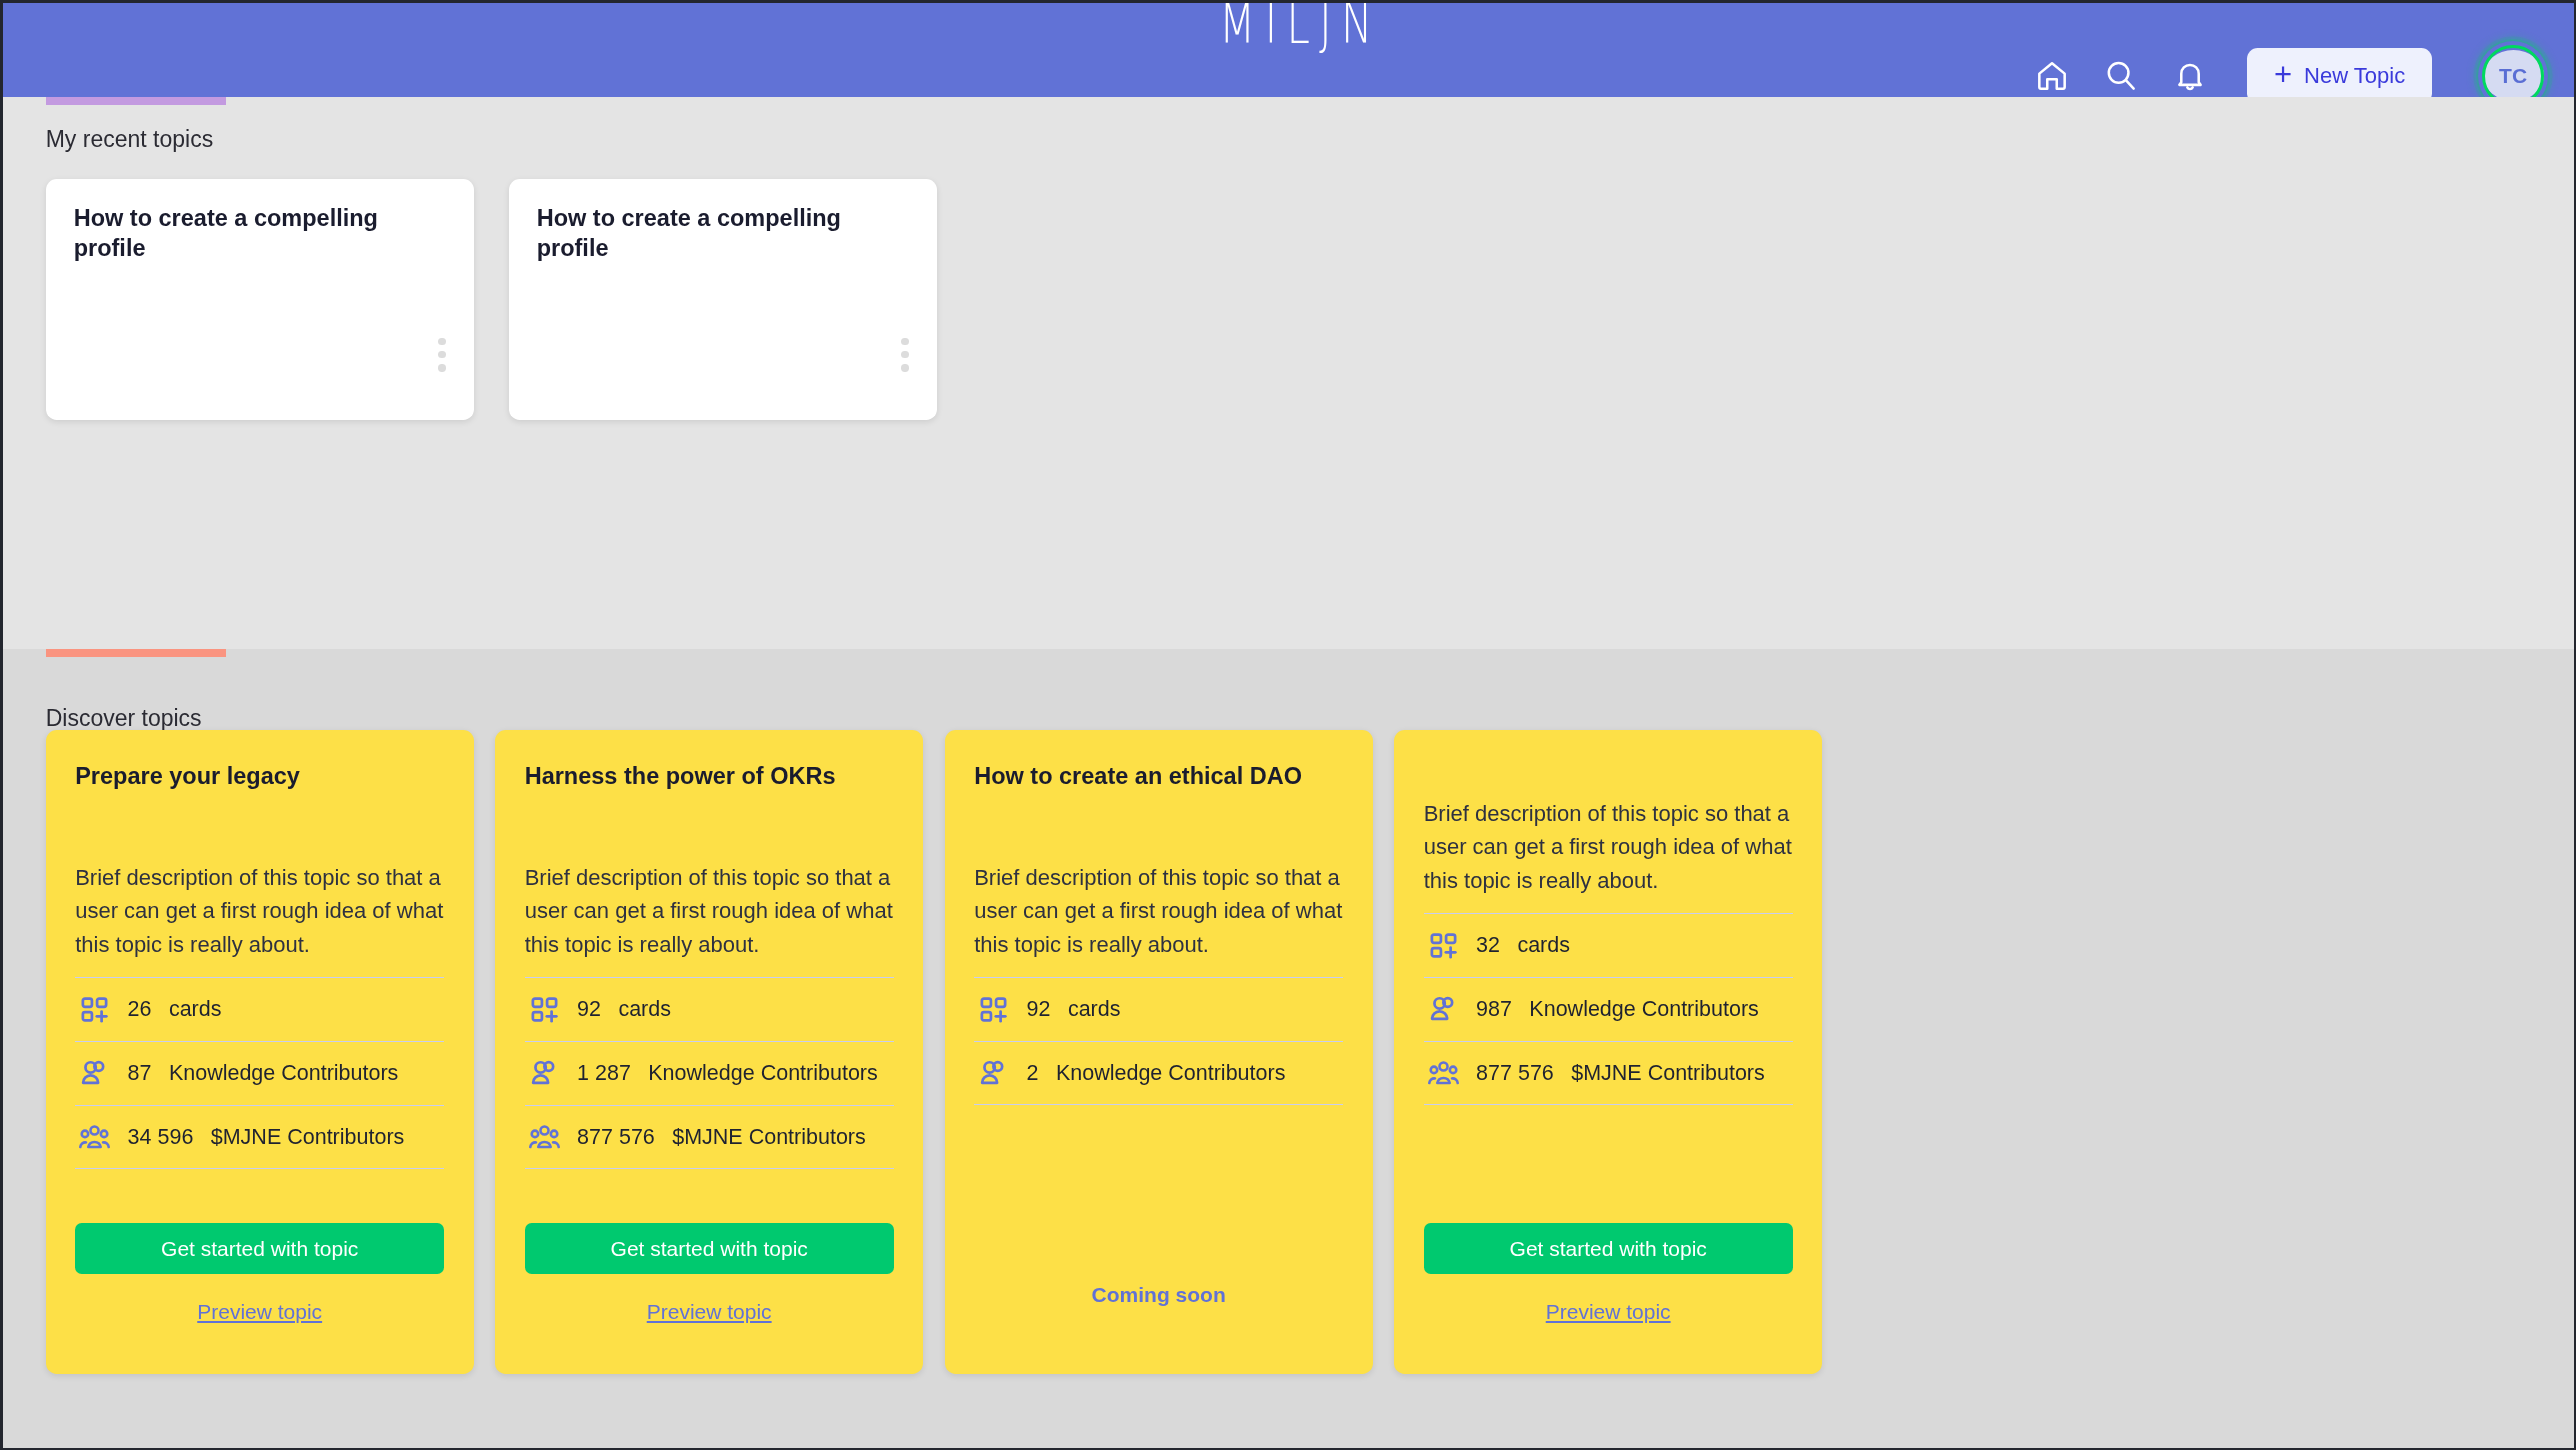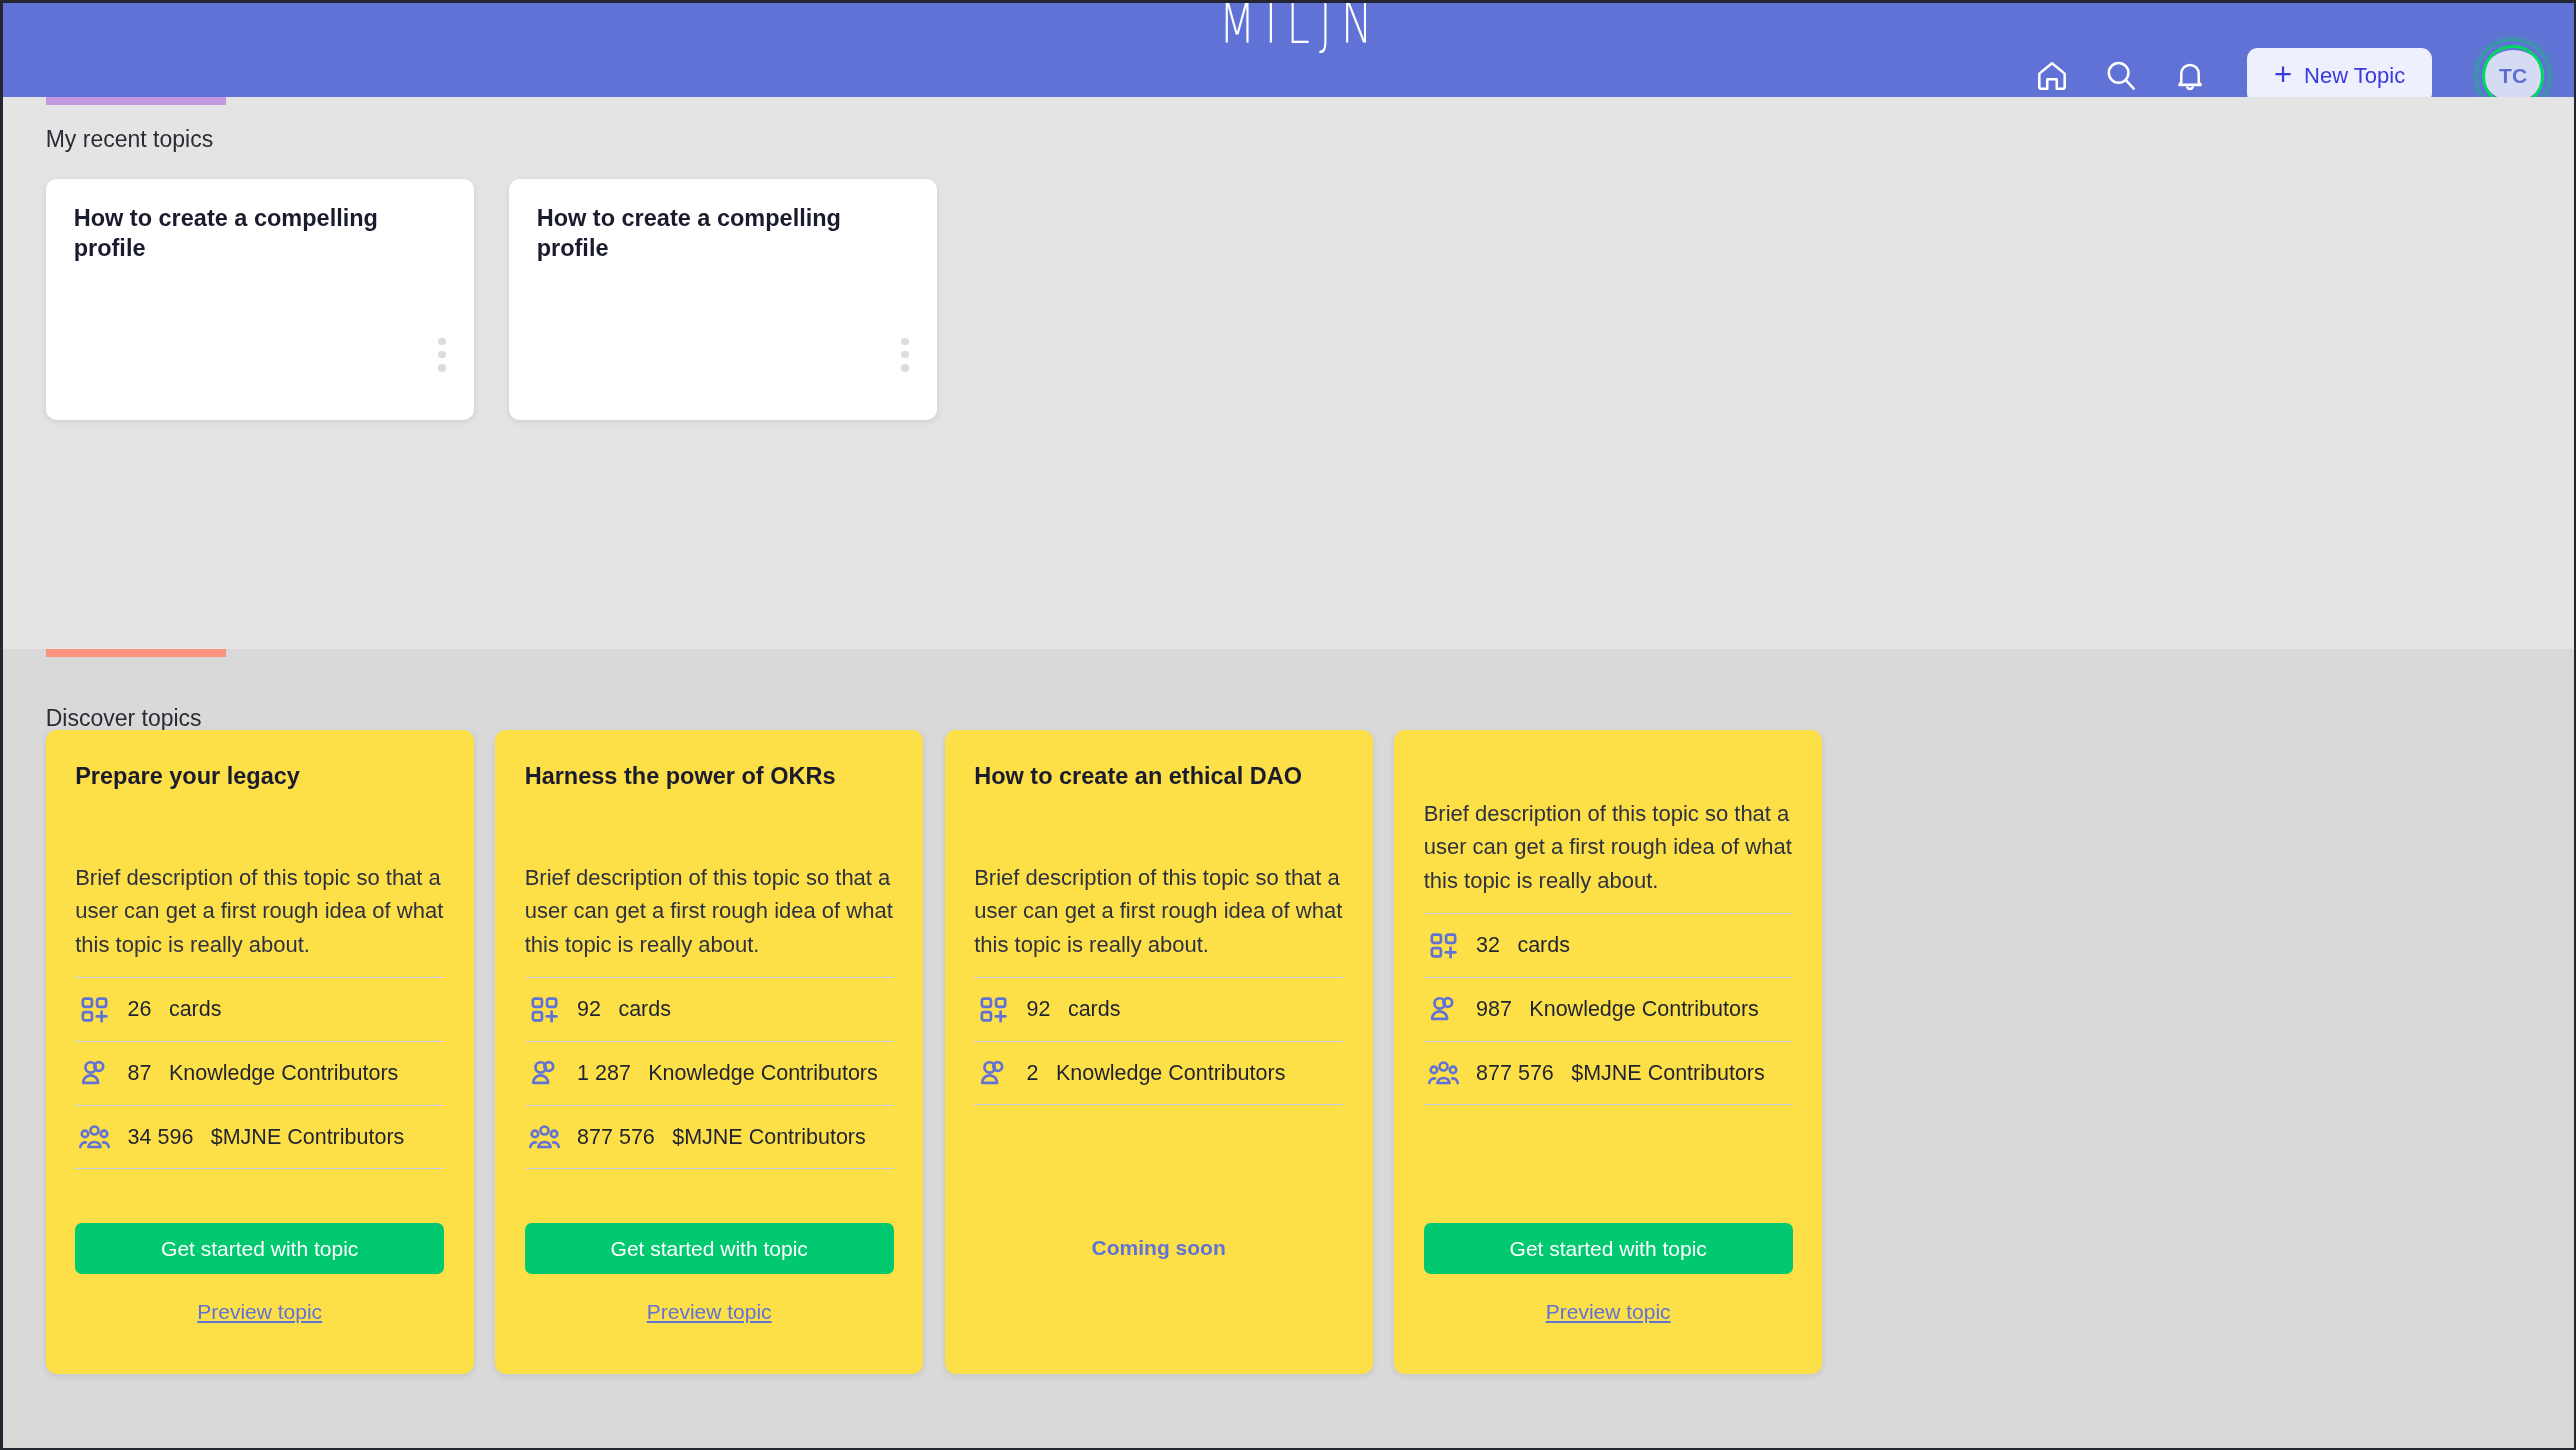--- a/index.html
+++ b/index.html
@@ -214,21 +214,21 @@
     font-size: 21px;
     color: #6172d6;
     text-decoration: underline;
     cursor: pointer;
     margin-bottom: 23px;
   }
   .coming-soon {
     font-size: 21px;
     color: #6172d6;
     font-weight: 700;
-    margin-bottom: 87px;
+    margin-bottom: 40px;
   }
   .spacer { flex: 1; }
 </style>
 </head>
 <body>
 
 <div class="window">
 
   <div class="header">
     <div class="logo">MILJN</div>

